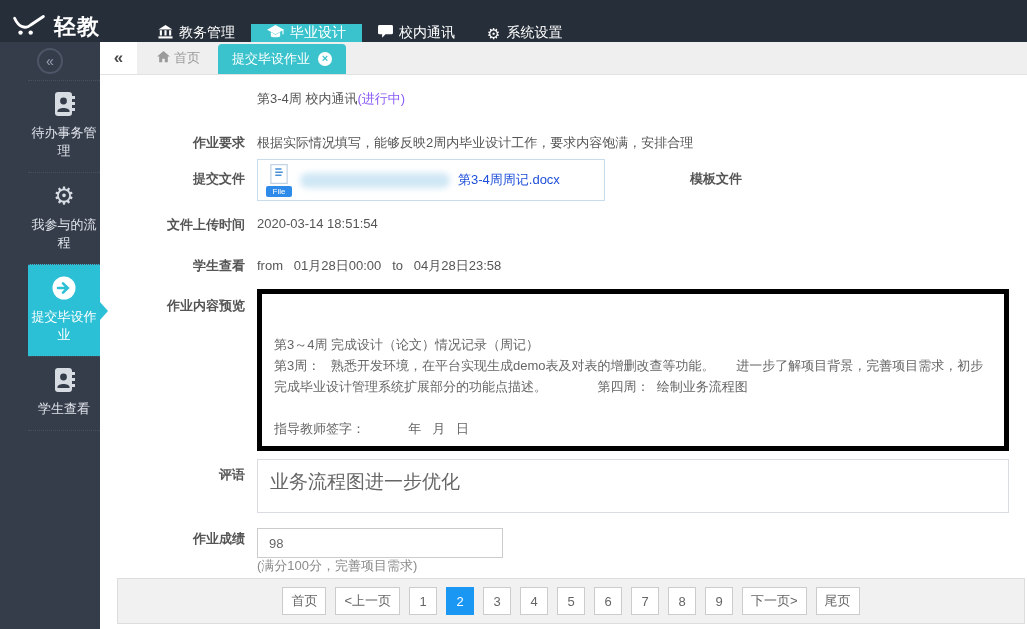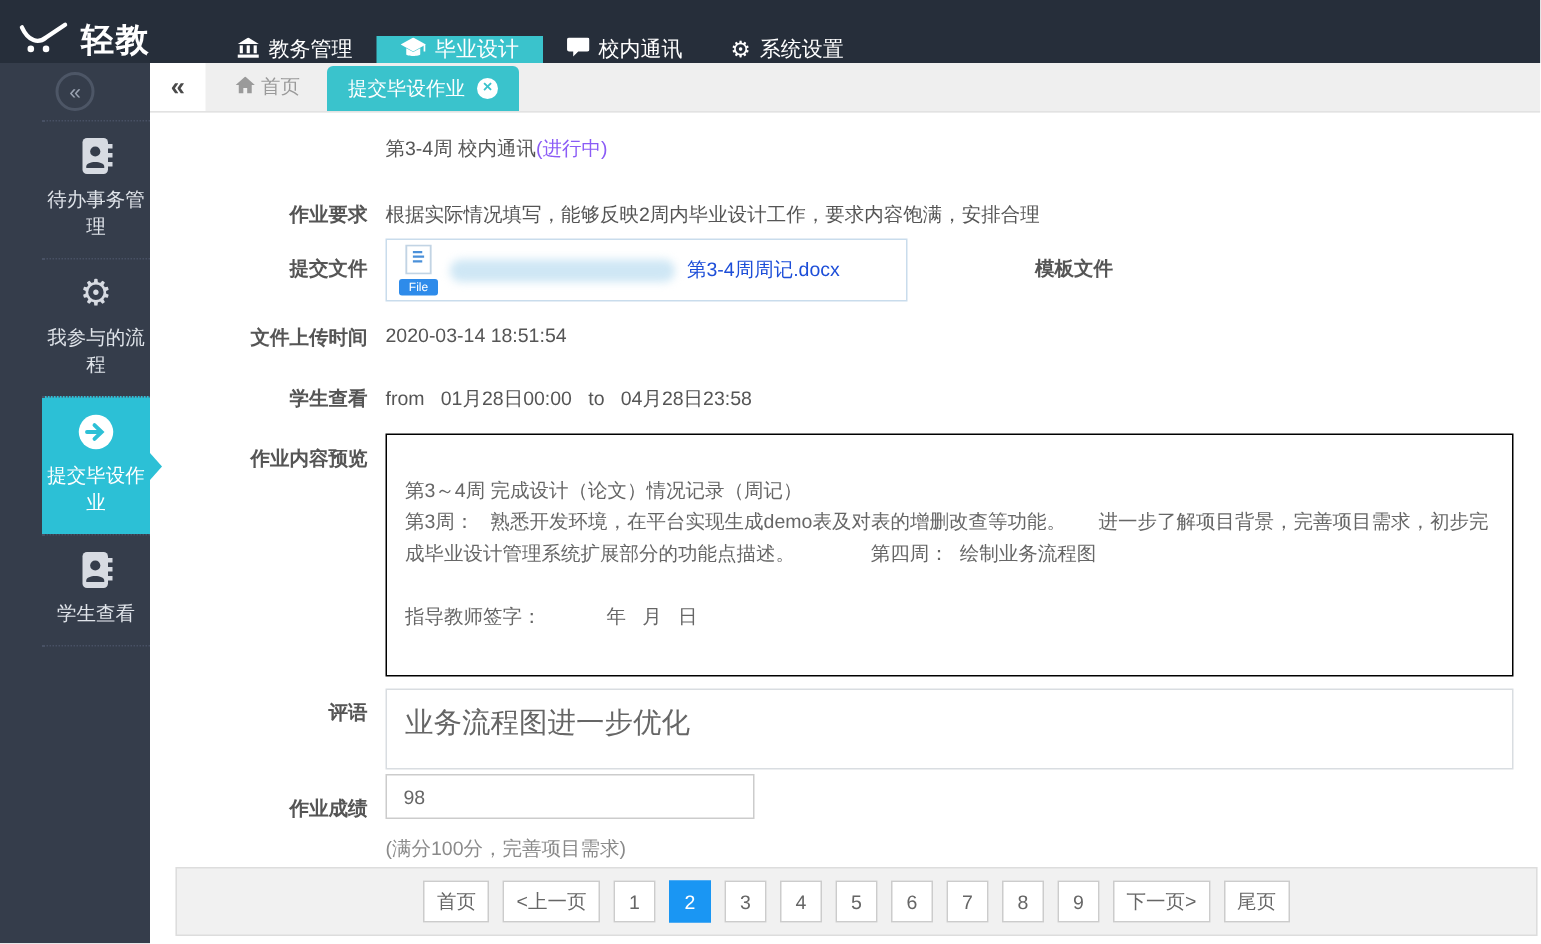--- a/index.html
+++ b/index.html
@@ -36,23 +36,23 @@
   .f-label { position:absolute; left:0; width:145px; text-align:right; font-size:13px; font-weight:bold; color:#555; }
   .f-value { position:absolute; left:157px; font-size:13px; color:#555; }
   .status-green { color:#8b5cf6; }
 
   .file-box { position:absolute; left:157px; top:83px; width:348px; height:42px; border:1px solid #c9dcec; display:flex; align-items:center; padding:0 8px; gap:8px; }
   .file-icon { width:26px; text-align:center; }
   .file-badge { display:block; background:#2e8bea; color:#fff; font-size:8px; line-height:11px; border-radius:2px; margin-top:-2px; }
   .blur-smudge { width:150px; height:15px; background:#cfe7f5; border-radius:8px; filter:blur(3px); }
   .file-link { color:#1d4ed8; font-size:13px; text-decoration:none; cursor:pointer; }
 
-  .preview-box { position:absolute; left:157px; top:213px; width:752px; height:162px; border:1px solid #000000; padding:26px 12px 10px; font-size:13px; color:#666; line-height:21px; white-space:pre-wrap; overflow:hidden; }
+  .preview-box { position:absolute; left:157px; top:213px; width:752px; height:162px; border:5px solid #000000; padding:40px 12px 10px; font-size:13px; color:#666; line-height:21px; white-space:pre-wrap; overflow:hidden; }
   .comment-box { position:absolute; left:157px; top:383px; width:752px; height:54px; border:1px solid #d9dde1; padding:9px 12px; font-size:19px; color:#666; }
-  .score-input { position:absolute; left:157px; top:440px; width:246px; height:30px; border:1px solid #ccc; padding:0 11px; font-size:13px; color:#666; font-family:inherit; }
+  .score-input { position:absolute; left:157px; top:452px; width:246px; height:30px; border:1px solid #ccc; padding:0 11px; font-size:13px; color:#666; font-family:inherit; }
   .score-hint { position:absolute; left:157px; top:481px; font-size:13px; color:#8a8a8a; }
 
   
   .pager { position:absolute; left:17px; top:502px; width:908px; height:46px; background:#f1f1f1; border:1px solid #ddd; display:flex; align-items:center; justify-content:center; gap:9px; }
   .pg-btn { min-width:28px; height:28px; background:#fff; border:1px solid #ccc; color:#666; font-size:13px; display:flex; align-items:center; justify-content:center; padding:0 8px; cursor:pointer; }
   .pg-btn.num { padding:0; width:28px; }
   .pg-btn.active { background:#1a96f3; border-color:#1a96f3; color:#fff; }
 </style>
 </head>
 <body>

